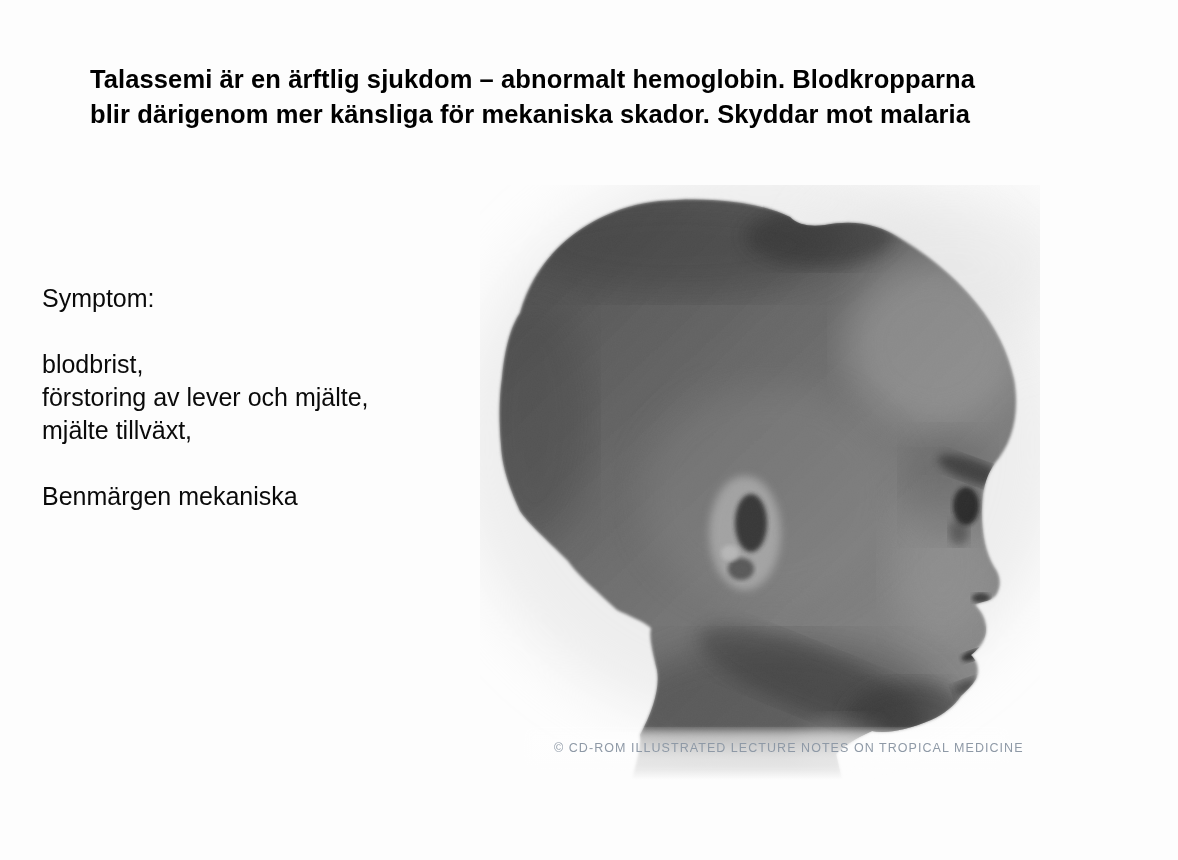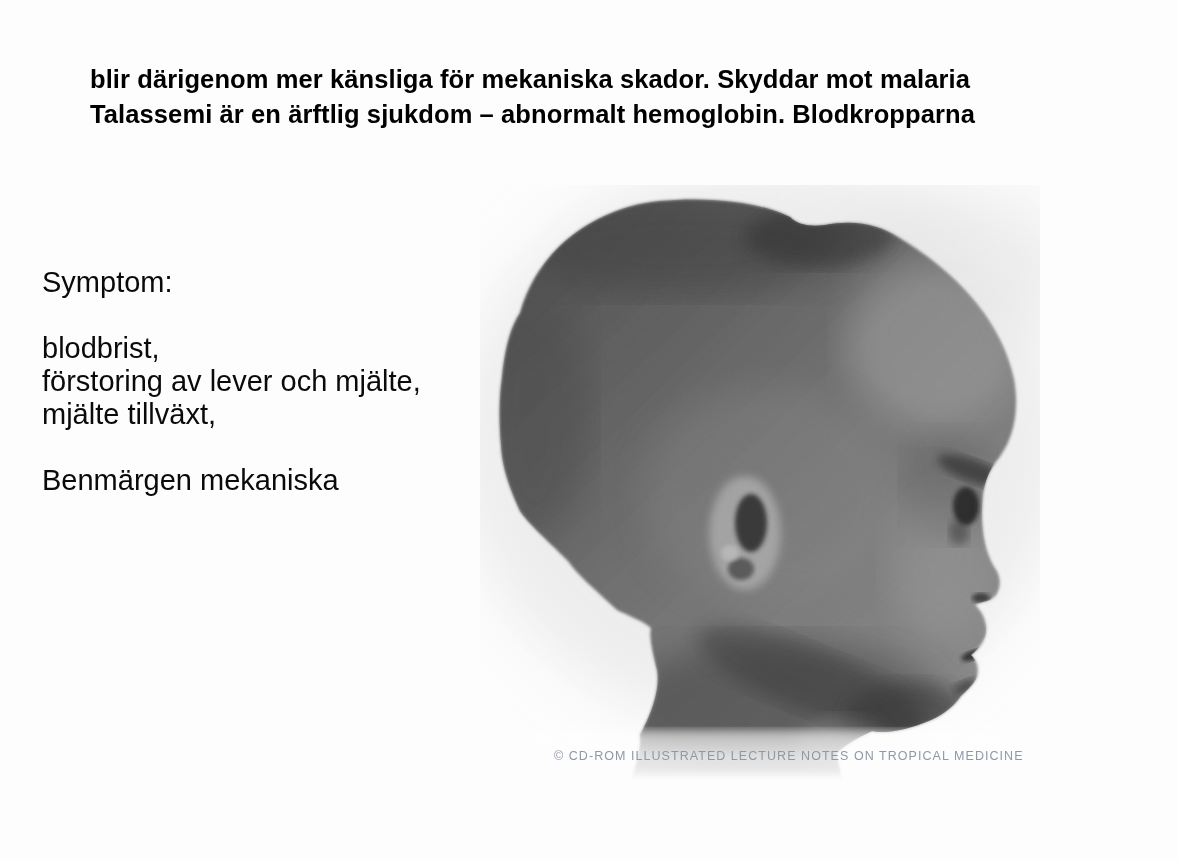--- a/index.html
+++ b/index.html
@@ -20,23 +20,23 @@
     font-size:25.5px;
     font-weight:bold;
     line-height:35px;
     letter-spacing:0.1px;
     color:#000;
   }
   .title .line { display:block; white-space:nowrap; }
 
   .symptoms {
     position:absolute;
-    left:42px; top:266px;
+    left:42px; top:282px;
     width:420px;
-    font-size:29px;
+    font-size:25px;
     line-height:33px;
     color:#0a0a0a;
   }
   .symptoms .gap { height:33px; }
   .symptoms .line { display:block; white-space:nowrap; }
 
   .photo {
     position:absolute;
     left:480px; top:185px;
     width:560px; height:595px;
@@ -45,31 +45,30 @@
 
   .photo-caption {
     position:absolute;
     left:74px; top:556px;
     width:440px;
     font-size:12.5px;
     font-weight:normal;
     letter-spacing:1.05px;
     white-space:nowrap;
     color:#8e99a6;
-    margin-top:8px;
   }
 </style>
 </head>
 <body>
 
 <div class="slide">
 
   <div class="title">
+    <span class="line">Talassemi är en ärftlig sjukdom – abnormalt hemoglobin. Blodkropparna</span>
     <span class="line">blir därigenom mer känsliga för mekaniska skador. Skyddar mot malaria</span>
-    <span class="line">Talassemi är en ärftlig sjukdom – abnormalt hemoglobin. Blodkropparna</span>
   </div>
 
   <div class="symptoms">
     <span class="line">Symptom:</span>
     <div class="gap"></div>
     <span class="line">blodbrist,</span>
     <span class="line">förstoring av lever och mjälte,</span>
     <span class="line">mjälte tillväxt,</span>
     <div class="gap"></div>
     <span class="line">Benmärgen mekaniska</span>

